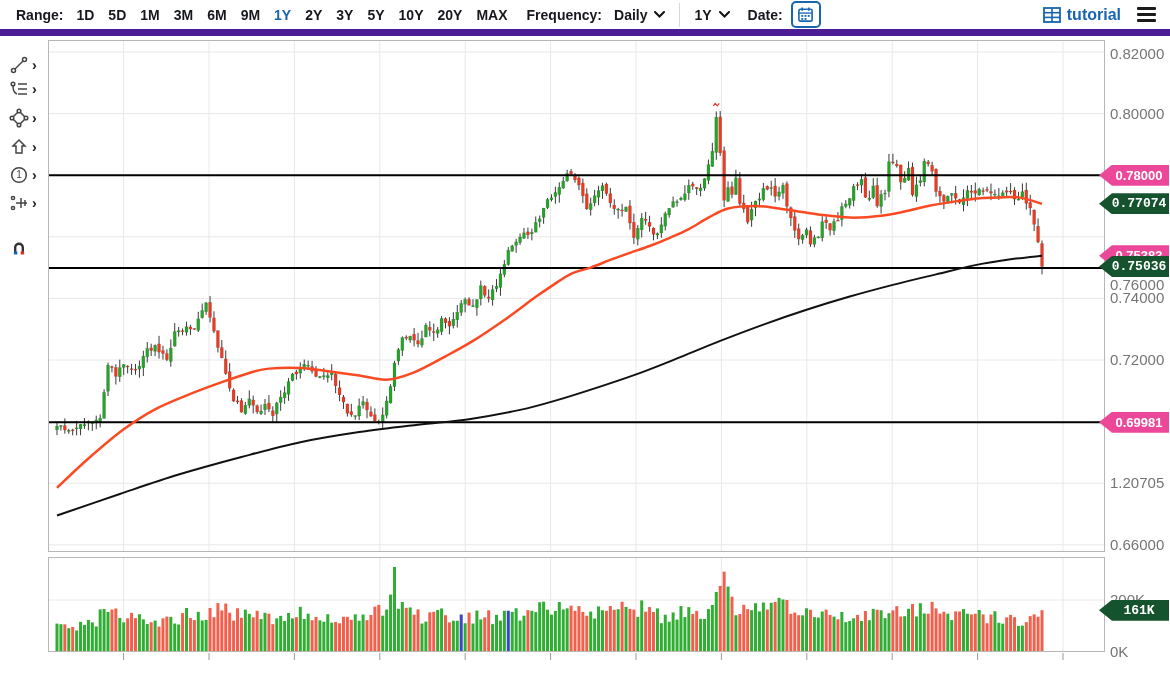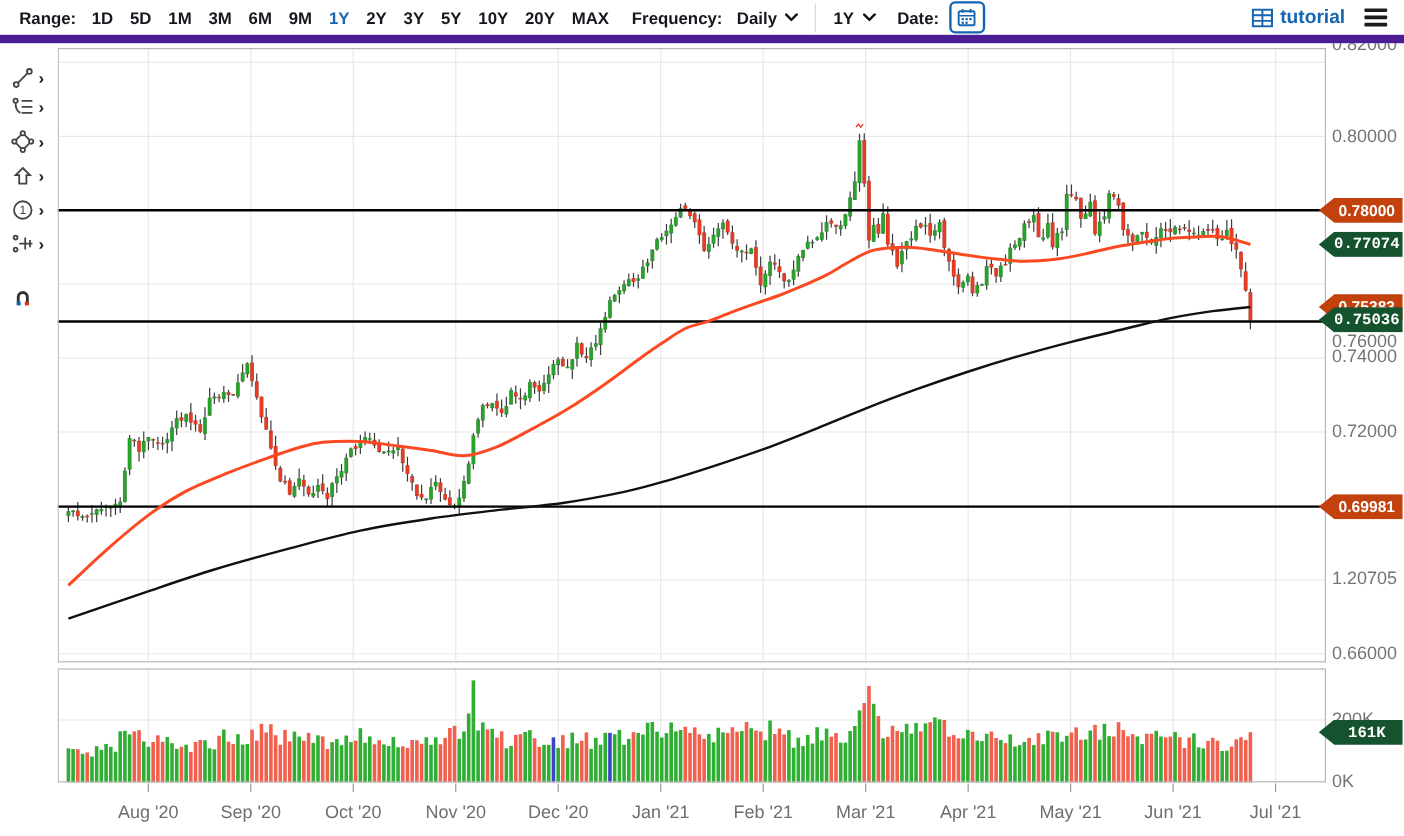--- a/index.html
+++ b/index.html
@@ -30,21 +30,21 @@
   .tool svg{width:20px;height:20px;}
   .tool .chev{font-size:14px;font-weight:700;color:#222;line-height:1;}
   
   .chart-svg{position:absolute;left:48px;top:40px;}
   
   .axis-right{position:absolute;left:1097px;top:0;width:73px;height:697px;z-index:5;}
   .y-label{position:absolute;left:13px;font-size:15px;color:#757575;white-space:nowrap;}
   .badge{position:absolute;left:2px;width:70px;height:21px;line-height:21px;color:#fff;
          font-size:13px;font-weight:700;text-align:center;padding-left:10px;box-sizing:border-box;
          clip-path:polygon(0 50%,13px 0,100% 0,100% 100%,13px 100%);}
-  .badge.dark{background:#c2410c;z-index:2;}
+  .badge.dark{background:#ec4899;z-index:2;}
   .badge.accent{background:#14532d;z-index:3;font-family:Liberation Mono, monospace;}
   
   .x-axis{position:absolute;left:0;top:663px;width:1170px;height:26px;z-index:4;}
   .x-label{position:absolute;width:80px;text-align:center;font-size:15px;color:#6e6e6e;white-space:nowrap;}
 </style>
 </head>
 <body>
 
 <div class="page">
 
@@ -986,44 +986,30 @@
         <line x1="0" y1="382.1851999999997" x2="1057" y2="382.1851999999997" stroke="#000000" stroke-width="2"></line>
       </g>
       <path d="M9 475.5399999999999C19.46480743691899 471.9466666666666,51.51328021248341 460.80733333333325,71.78884462151395 453.9799999999999C92.06440903054448 447.15266666666656,110.3778220451527 440.736,130.65338645418325 434.57599999999996C150.9289508632138 428.41599999999994,173.16666666666666 422.4099999999999,193.4422310756972 417.01999999999987C213.71779548472776 411.6299999999998,232.68525896414343 406.3939999999998,252.30677290836653 402.23599999999976C271.9282868525896 398.07799999999975,291.54980079681275 394.9979999999998,311.17131474103587 392.07199999999983C330.792828685259 389.14599999999984,351.722443559097 386.836,370.0358565737052 384.68C388.3492695883134 382.524,404.0464807436919 381.5999999999999,421.0517928286853 379.1359999999999C438.05710491367864 376.6719999999999,457.67861885790177 372.9759999999999,472.06772908366537 369.8959999999999C486.456839309429 366.8159999999999,494.3054448871182 364.4546666666666,507.38645418326695 360.6559999999999C520.4674634794156 356.8573333333332,536.1646746347942 351.82666666666637,550.5537848605578 347.1039999999997C564.9428950863214 342.38133333333303,579.9860557768925 337.3506666666666,593.7211155378486 332.31999999999994C607.4561752988047 327.2893333333333,619.8831341301461 322.1559999999999,632.9641434262949 316.9199999999999C646.0451527224436 311.6839999999999,658.4721115537848 306.29400000000004,672.207171314741 300.904C685.9422310756972 295.51399999999995,700.9853917662683 289.7646666666664,715.3745019920319 284.57999999999976C729.7636122177955 279.3953333333331,744.1527224435591 274.46733333333333,758.5418326693227 269.796C772.9309428950863 265.12466666666666,787.3200531208499 260.70999999999975,801.7091633466135 256.55199999999974C816.0982735723771 252.39399999999975,830.4873837981407 248.544,844.8764940239043 244.848C859.265604249668 241.15200000000002,874.3087649402391 237.66133333333315,888.0438247011953 234.37599999999978C901.7788844621514 231.0906666666664,914.8598937583001 227.6513333333331,927.2868525896414 225.13599999999977C939.7138114209827 222.62066666666644,951.4867197875167 220.83939999999973,962.6055776892431 219.28399999999974C973.7244355909695 217.72859999999974,988.7675962815405 216.3836666666665,994 215.80359999999985" stroke="#111111" stroke-width="2" fill="none"></path>
       <path d="M9 447.8199999999999C14.232403718459494 442.9433333333332,29.275564409030544 428.31333333333333,40.39442231075697 418.56C51.5132802124834 408.8066666666667,64.59428950863214 397.5133333333332,75.71314741035857 389.29999999999984C86.832005312085 381.0866666666665,95.98871181938911 375.1833333333333,107.10756972111554 369.28C118.22642762284197 363.37666666666667,131.30743691899073 358.3973333333333,142.42629482071715 353.87999999999994C153.54515272244356 349.3626666666666,164.00996015936255 345.6666666666666,173.8207171314741 342.1759999999999C183.63147410358567 338.6853333333332,193.44223107569724 335.19466666666654,201.29083665338646 332.93599999999986C209.1394422310757 330.6773333333332,212.40969455511288 329.4453333333334,220.91235059760956 328.624C229.41500664010624 327.80266666666665,241.84196547144754 327.49466666666643,252.30677290836653 328.00799999999975C262.77158034528554 328.5213333333331,273.89043824701196 330.472,283.7011952191235 331.704C293.5119521912351 332.93600000000004,302.01460823373174 334.0653333333333,311.17131474103587 335.3999999999999C320.32802124834 336.73466666666656,329.4847277556441 340.22533333333314,338.6414342629482 339.7119999999998C347.79814077025236 339.1986666666665,356.300796812749 336.22133333333323,366.1115537848606 332.31999999999994C375.92231075697214 328.41866666666664,387.695219123506 321.53999999999996,397.50597609561754 316.304C407.3167330677291 311.068,415.16533864541833 306.96133333333336,424.9760956175299 300.904C434.78685258964146 294.84666666666664,445.90571049136787 287.30066666666664,456.37051792828686 279.9599999999999C466.83532536520585 272.6193333333332,479.9163346613546 262.5066666666663,487.7649402390438 256.8599999999997C495.61354581673305 251.213333333333,497.5756972111554 249.92999999999984,503.46215139442234 246.07999999999987C509.3486055776893 242.2299999999999,516.5431606905711 236.83999999999986,523.0836653386455 233.75999999999985C529.6241699867198 230.67999999999984,536.1646746347942 229.90999999999983,542.7051792828686 227.59999999999985C549.245683930943 225.28999999999988,555.7861885790172 222.36400000000003,562.3266932270916 219.9C568.867197875166 217.43599999999998,575.4077025232403 215.1259999999998,581.9482071713147 212.81599999999978C588.4887118193891 210.50599999999974,595.0292164674635 208.50399999999985,601.5697211155378 206.03999999999982C608.1102257636122 203.5759999999998,614.6507304116866 200.855333333333,621.191235059761 198.0319999999997C627.7317397078353 195.2086666666664,634.2722443559097 192.48799999999997,640.8127490039841 189.1C647.3532536520585 185.71200000000002,653.8937583001328 181.14333333333323,660.4342629482072 177.70399999999987C666.9747675962816 174.2646666666665,672.2071713147411 170.41466666666653,680.0557768924303 168.46399999999986C687.9043824701196 166.51333333333318,699.023240371846 165.9999999999998,707.5258964143427 165.9999999999998C716.0285524568394 165.9999999999998,722.5690571049137 167.33466666666652,731.0717131474104 168.46399999999986C739.5743691899071 169.5933333333332,750.039176626826 171.54399999999976,758.5418326693227 172.77599999999973C767.0444887118194 174.0079999999997,774.2390438247012 175.0346666666664,782.0876494023904 175.85599999999974C789.9362549800796 176.67733333333308,797.1308100929615 177.70399999999987,805.6334661354582 177.70399999999987C814.1361221779549 177.70399999999987,824.6009296148738 176.8826666666664,833.1035856573706 175.85599999999974C841.6062416998673 174.82933333333307,848.800796812749 173.18666666666653,856.6494023904382 171.54399999999987C864.4980079681275 169.9013333333332,871.6925630810093 167.6939999999998,880.195219123506 165.9999999999998C888.6978751660027 164.3059999999998,899.1626826029217 162.66333333333327,907.6653386454184 161.37999999999997C916.1679946879151 160.09666666666666,924.0166002656042 158.96733333333333,931.2111553784861 158.29999999999995C938.4057104913679 157.63266666666658,944.2921646746348 157.52999999999975,950.8326693227092 157.37599999999972C957.3731739707836 157.2219999999997,963.2596281540505 156.31853333333302,970.4541832669323 157.37599999999972C977.6487383798142 158.43346666666642,990.0756972111553 162.6633333333332,994 163.7207999999999" stroke="#fb4a22" stroke-width="2.5" fill="none"></path>
       <path d="M665.2828685258964 65.89999999999988 l2 -2.5 l2 2.5 l2 -2.5" stroke="#e03c2d" stroke-width="1.2" fill="none"></path>
       <rect x="0.5" y="0.5" width="1056" height="511" fill="none" stroke="#b7b7b7" stroke-width="1"></rect>
       <rect x="0.5" y="517.5" width="1056" height="94" fill="none" stroke="#b7b7b7" stroke-width="1"></rect>
     </svg>
 
   <div class="axis-right">
-      <div class="y-label" style="top: 29px;">0.82000</div>
+      <div class="y-label" style="top: 45px;">0.82000</div>
       <div class="y-label" style="top: 104.6px;">0.80000</div>
       <div class="y-label" style="top: 227.8px; margin-top: 48px;">0.76000</div>
       <div class="y-label" style="top: 289.4px;">0.74000</div>
       <div class="y-label" style="top: 351px;">0.72000</div>
       <div class="y-label" style="top: 474.2px;">1.20705</div>
       <div class="y-label" style="top: 535.8px;">0.66000</div>
       <div class="y-label" style="top: 591px;">200K</div>
       <div class="y-label" style="top: 643px;">0K</div>
       <div class="badge dark" style="top: 164.7px;">0.78000</div>
       <div class="badge dark" style="top: 245.304px;">0.75383</div>
       <div class="badge dark" style="top: 411.685px;">0.69981</div>
       <div class="badge accent" style="top: 193.221px;">0.77074</div>
       <div class="badge accent" style="top: 255.991px;">0.75036</div>
       <div class="badge accent" style="top: 599.64px;">161K</div>
     </div>
-  <div class="x-axis">
-      <div class="x-label" style="left: 83.6px; top: 6px;">Aug '20</div>
-      <div class="x-label" style="left: 169px; top: 6px;">Sep '20</div>
-      <div class="x-label" style="left: 254.4px; top: 6px;">Oct '20</div>
-      <div class="x-label" style="left: 339.8px; top: 6px;">Nov '20</div>
-      <div class="x-label" style="left: 425.2px; top: 6px;">Dec '20</div>
-      <div class="x-label" style="left: 510.6px; top: 6px;">Jan '21</div>
-      <div class="x-label" style="left: 596px; top: 6px;">Feb '21</div>
-      <div class="x-label" style="left: 681.4px; top: 6px;">Mar '21</div>
-      <div class="x-label" style="left: 766.8px; top: 6px;">Apr '21</div>
-      <div class="x-label" style="left: 852.2px; top: 6px;">May '21</div>
-      <div class="x-label" style="left: 937.6px; top: 6px;">Jun '21</div>
-      <div class="x-label" style="left: 1023px; top: 6px;">Jul '21</div>
-    </div>
 
 </div>
 
 </body></html>

